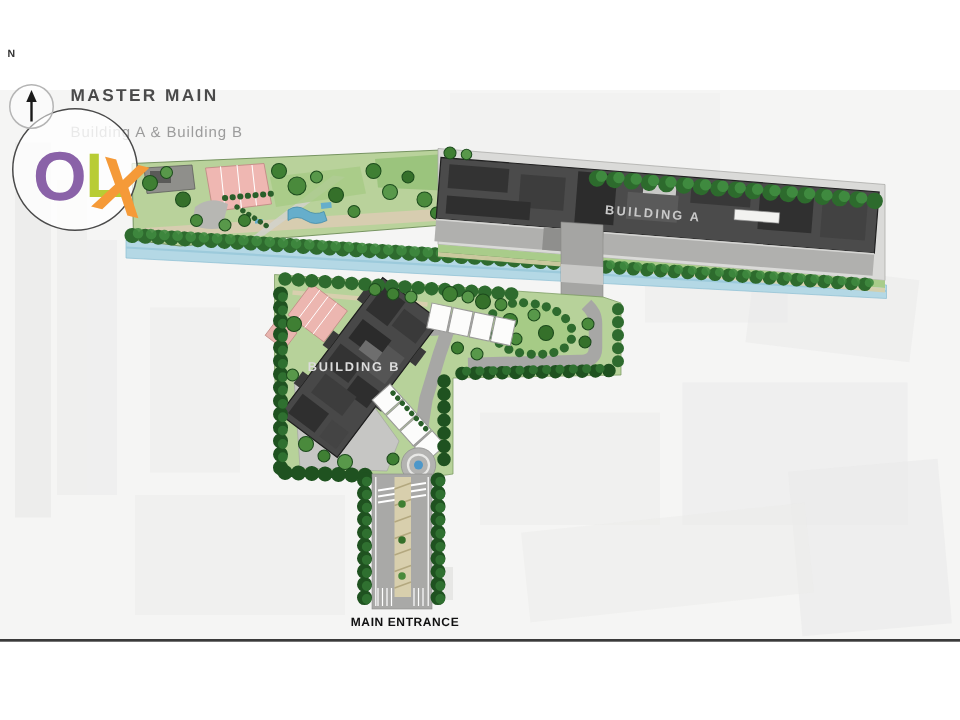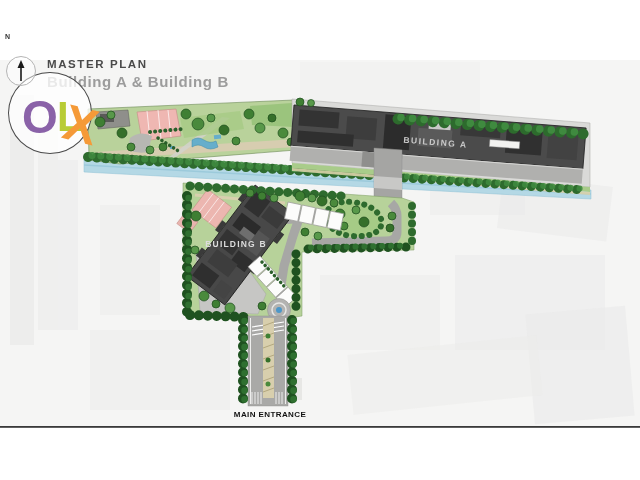--- a/index.html
+++ b/index.html
@@ -2,21 +2,21 @@
 <html><head>
 <meta charset="utf-8">
 <style>
   html,body{margin:0;padding:0;background:#fff;}
   .stage{position:relative;width:640px;height:480px;background:#ffffff;overflow:hidden;
          font-family:"Liberation Sans",sans-serif;}
   .plan-svg{position:absolute;left:0;top:0;z-index:1;}
   
   .titleblock{position:absolute;left:47px;top:58px;z-index:2;}
   .titleblock .t1{font-size:11.5px;font-weight:700;letter-spacing:1.6px;color:#4a4a4a;}
-  .titleblock .t2{font-size:15px;font-weight:700;letter-spacing:.6px;color:#9c9c9c;margin-top:3px;}
+  .titleblock .t2{font-size:10px;font-weight:400;letter-spacing:.6px;color:#9c9c9c;margin-top:13px;}
   
   .wm-circle{position:absolute;left:8px;top:72px;width:82px;height:80px;border-radius:50%;
              border:1.5px solid #4a4a4a;background:rgba(255,255,255,.78);z-index:5;}
   .wm-letters{position:absolute;left:8px;top:72px;width:100px;height:90px;z-index:6;
               font-weight:700;pointer-events:none;}
   .wm-letters span{position:absolute;line-height:1;}
   .wm-o{left:14px;top:22px;font-size:46px;color:#8a62a8;}
   .wm-l{left:49px;top:24px;font-size:42px;color:#b8cc35;}
   .wm-x{left:56px;top:28px;font-size:50px;color:#f59a38;transform:rotate(14deg);}
   
@@ -260,21 +260,21 @@
       <path d="M244.5,321 L244.5,400" stroke="#2f7030" stroke-width="6.5" stroke-dasharray=".1 8.6" stroke-linecap="round" fill="none"></path>
       <path d="M292,320 L292,402" stroke="#1f5220" stroke-width="10" stroke-dasharray=".1 8.6" stroke-linecap="round" fill="none"></path>
       <path d="M293.5,321 L293.5,400" stroke="#2f7030" stroke-width="6.5" stroke-dasharray=".1 8.6" stroke-linecap="round" fill="none"></path>
       <text x="270" y="417" text-anchor="middle" font-size="8" font-weight="700" letter-spacing=".4" fill="#111111">MAIN ENTRANCE</text>
     </g>
 
     <rect x="0" y="426" width="640" height="1.8" fill="#3a3a3a"></rect>
   </svg>
 
   <div class="titleblock">
-    <div class="t1">MASTER PLAN</div>
+    <div class="t1">MASTER MAIN</div>
     <div class="t2">Building A &amp; Building B</div>
   </div>
 
   <div class="compass">
     <svg width="28" height="28">
       <line x1="14" y1="24" x2="14" y2="8" stroke="#1a1a1a" stroke-width="1.6"></line>
       <polygon points="14,3 10.5,11 17.5,11" fill="#1a1a1a"></polygon>
     </svg>
   </div>
   <div class="compass-n">N</div>

